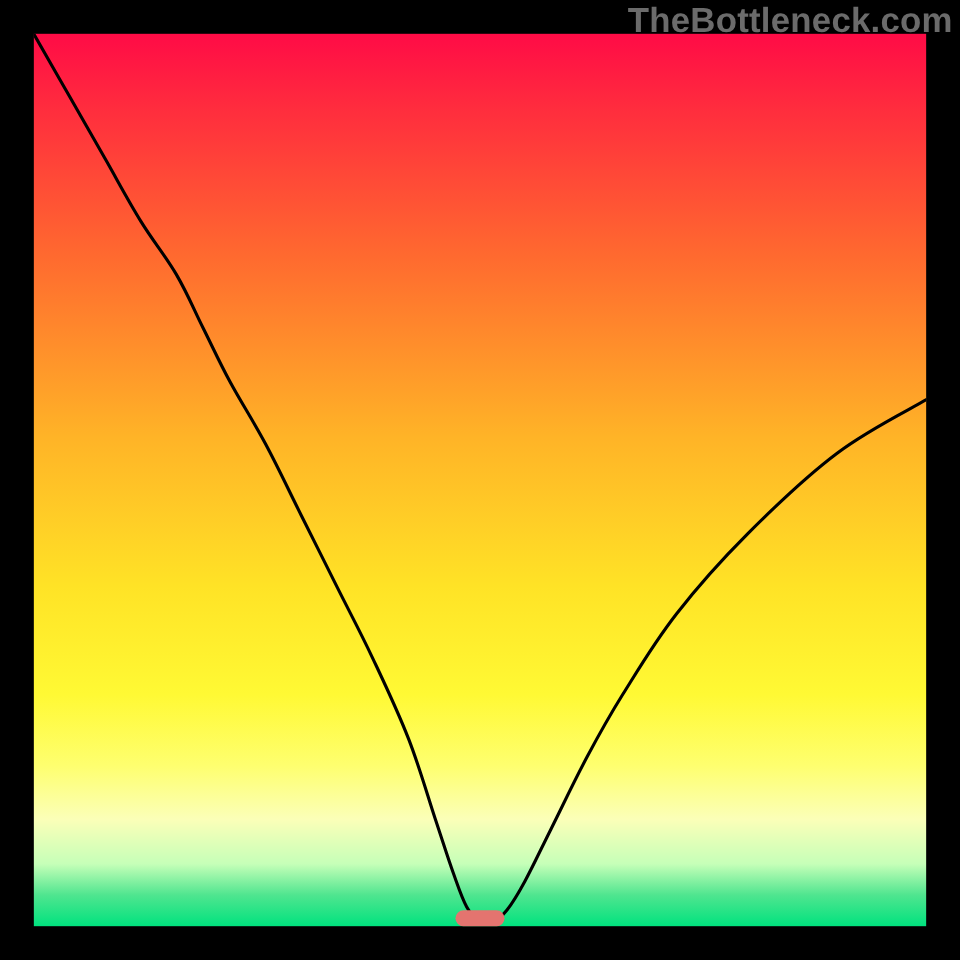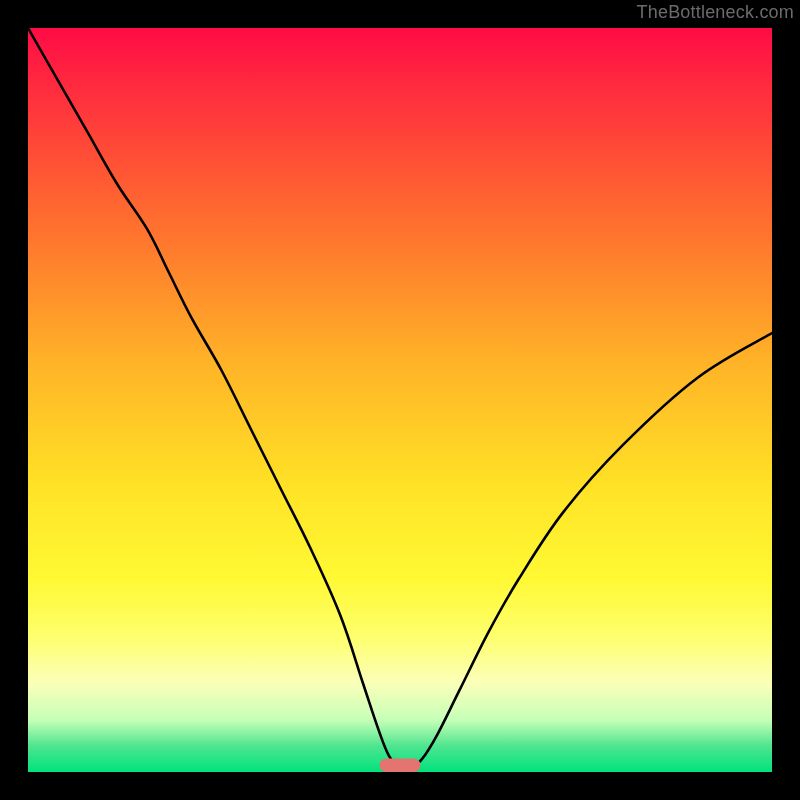--- a/index.html
+++ b/index.html
@@ -24,22 +24,22 @@
     left: 28px;
     top: 28px;
     width: 744px;
     height: 744px;
   }
   .watermark {
     position: absolute;
     top: 2px;
     right: 6px;
     color: #6b6b6b;
-    font-size: 18px;
-    font-weight: 400;
+    font-size: 29px;
+    font-weight: 700;
     letter-spacing: 0.2px;
     user-select: none;
   }
   svg { display: block; }
 </style>
 </head>
 <body>
 
 <div class="frame">
   <div class="plot-area">

